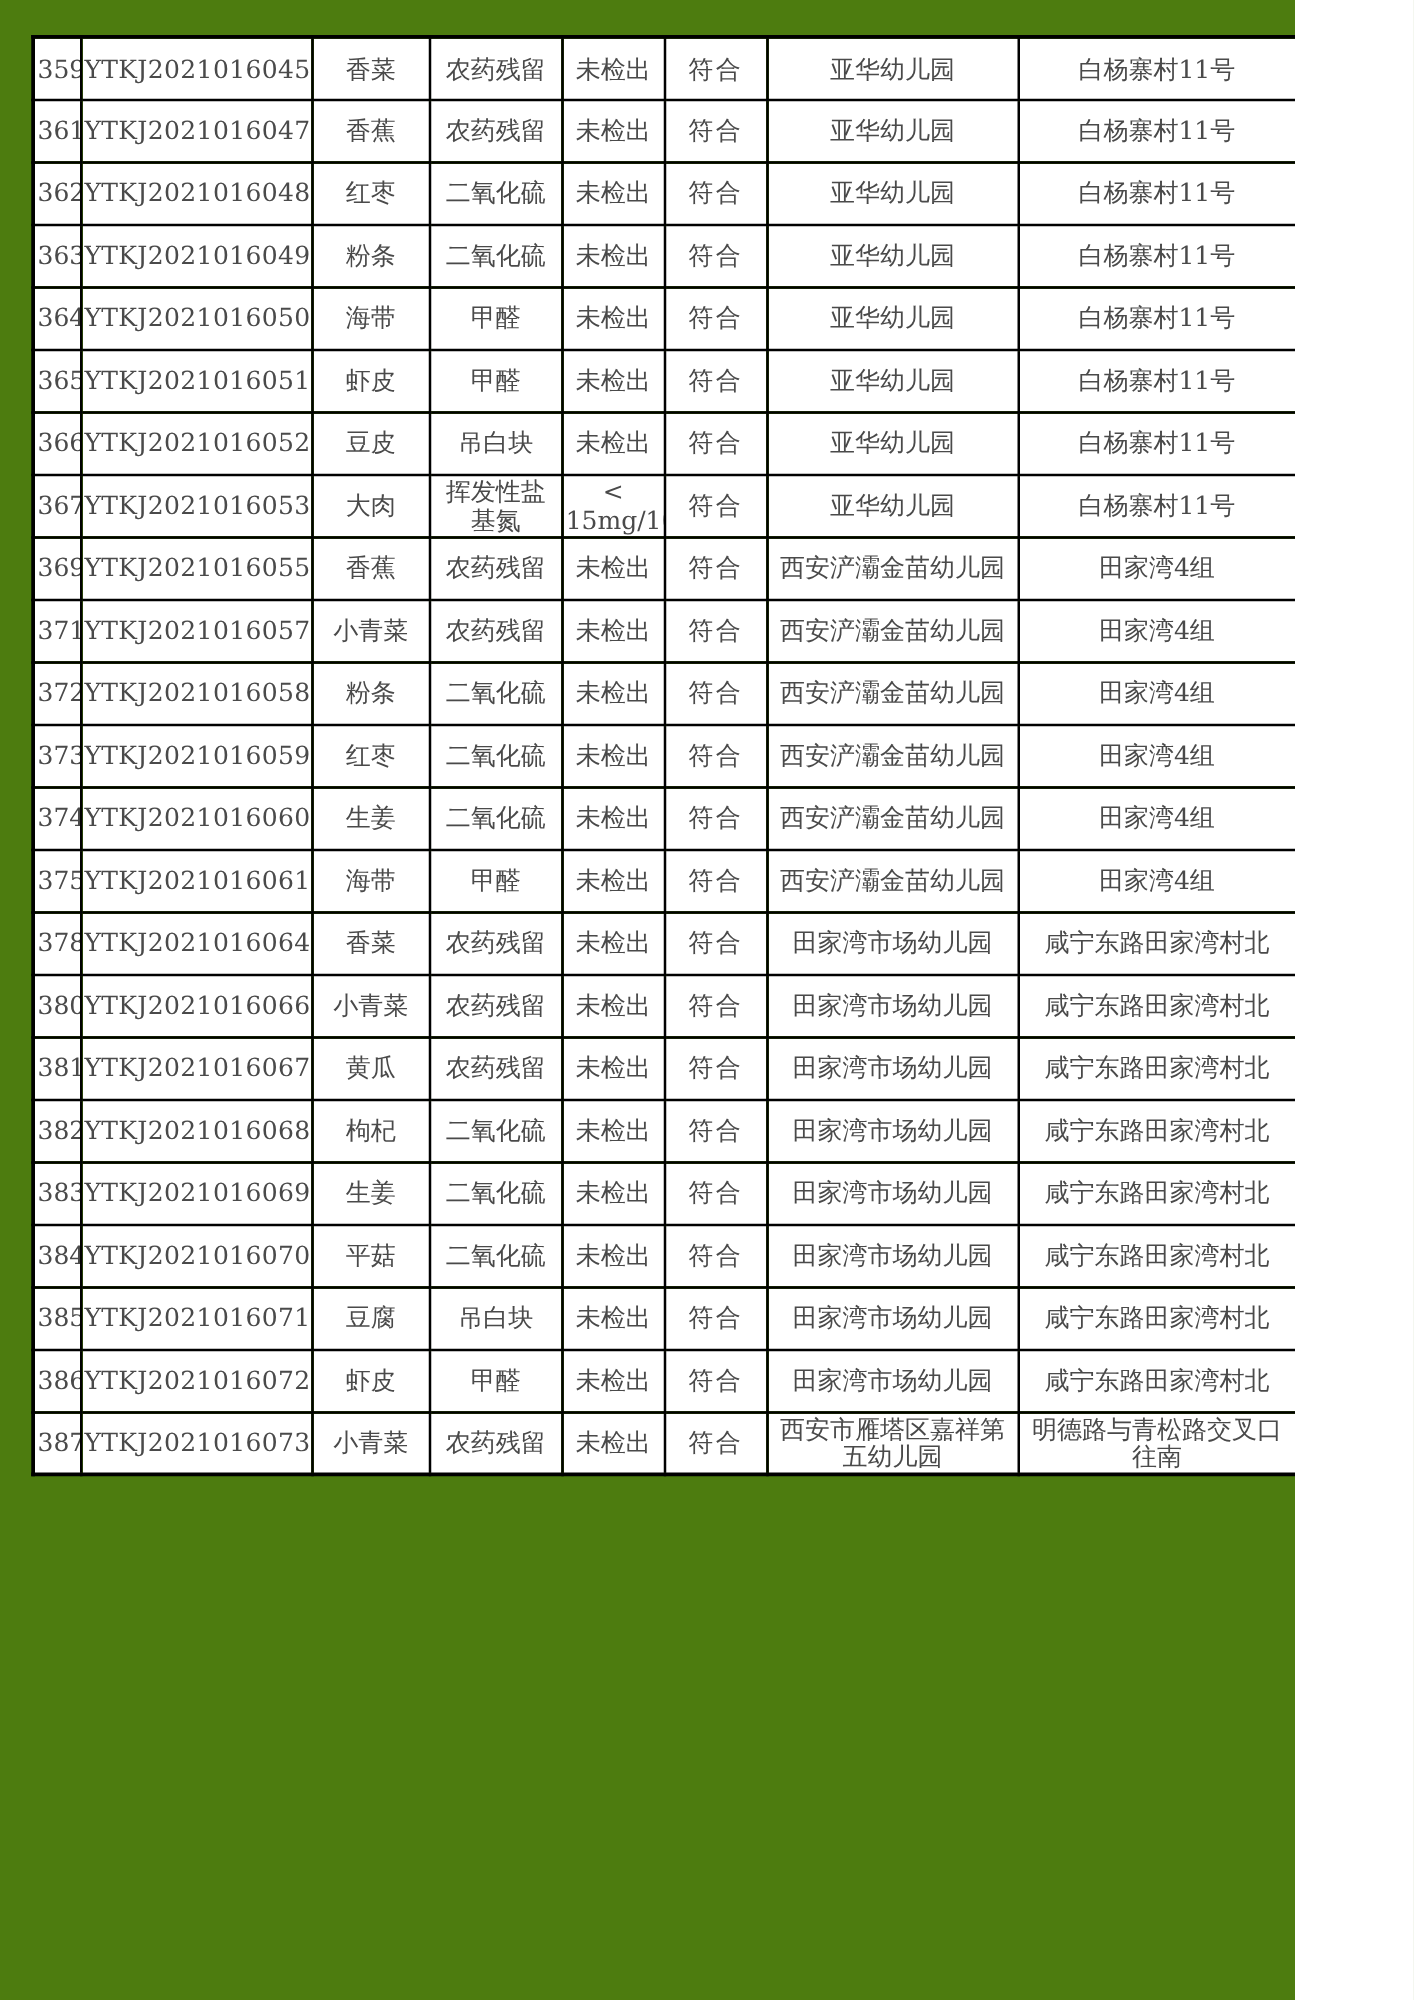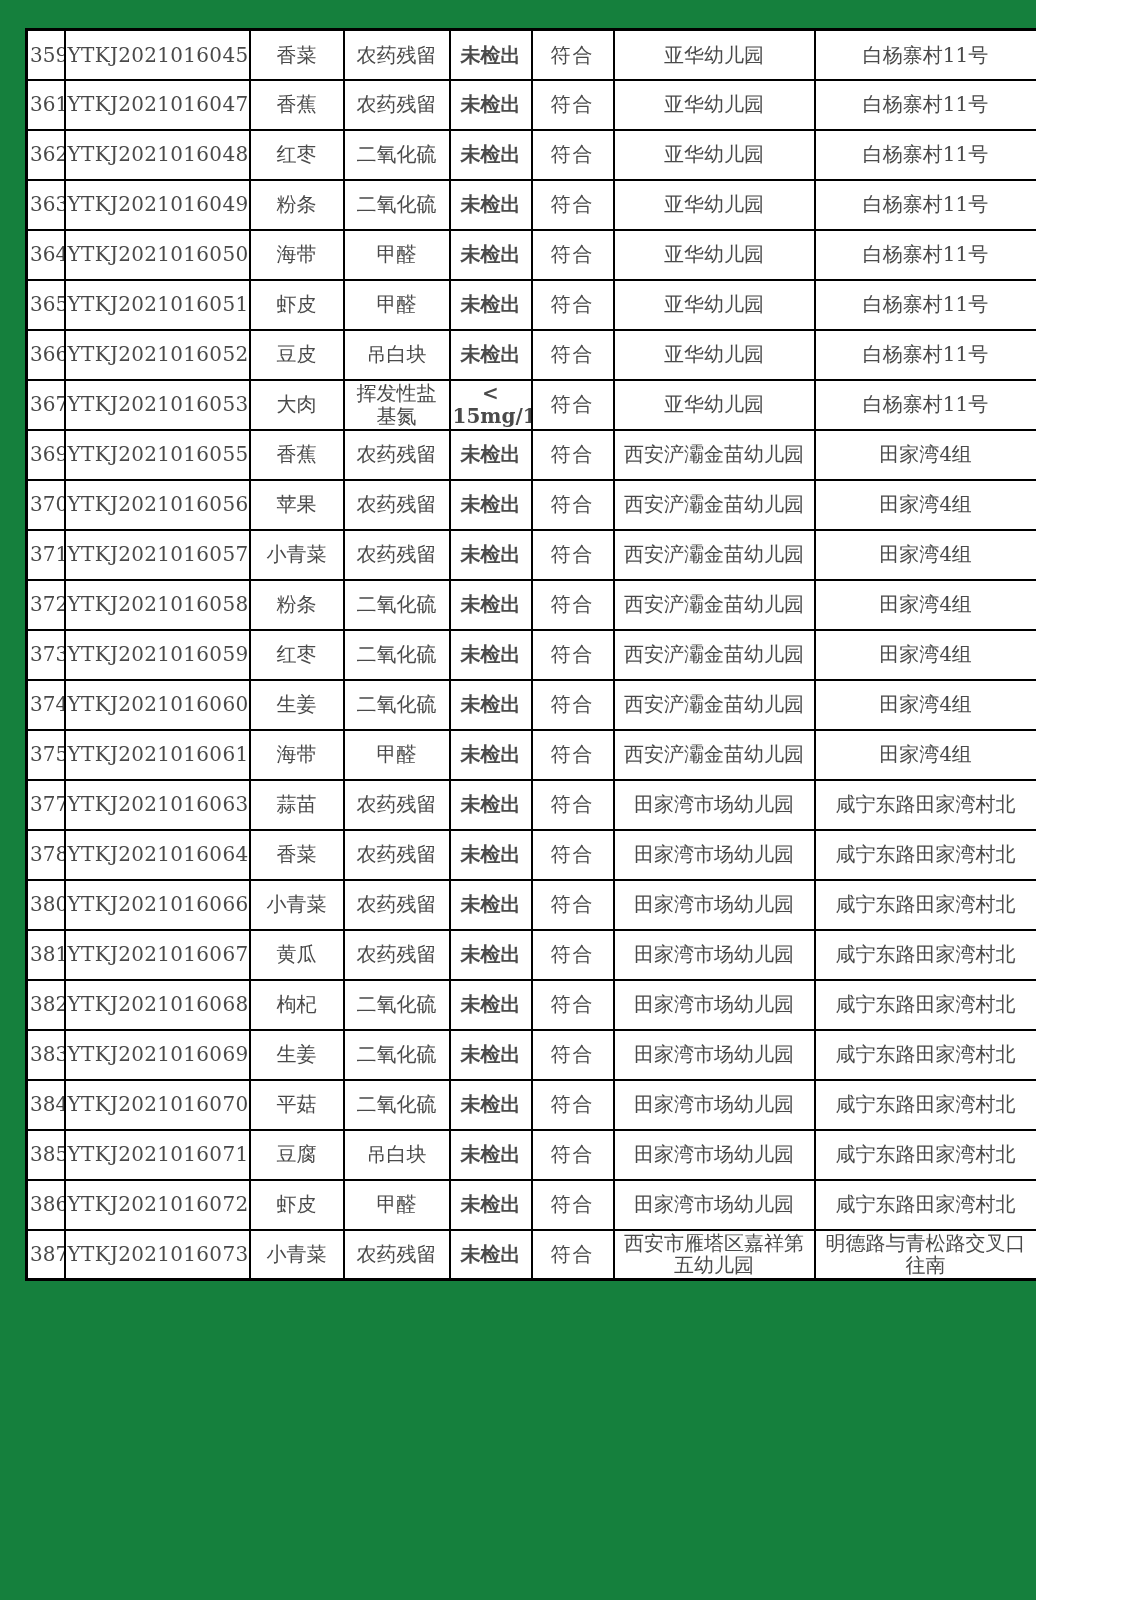--- a/index.html
+++ b/index.html
@@ -4,21 +4,21 @@
 <style>
   html, body {
     margin: 0;
     padding: 0;
     background: #ffffff;
   }
   .sheet {
     position: relative;
     width: 1036px;
     height: 1600px;
-    background: #15803d;
+    background: #4d7c0f;
     overflow: hidden;
   }
   table.report {
     position: absolute;
     left: 25px;
     top: 28px;
     width: 1067px;
     border-collapse: collapse;
     table-layout: fixed;
     border: 3px solid #000000;
@@ -56,21 +56,20 @@
   }
   td.col-item, td.col-test, td.col-result, td.col-conclusion, td.col-org, td.col-addr {
     color: #484848;
   }
   td.col-conclusion {
     letter-spacing: 2px;
     margin-left: 31px;
   }
   td.col-result {
     font-size: 20px;
-    font-weight: bold;
   }
 </style>
 </head>
 <body>
 
 <div class="sheet">
   <table class="report">
     <colgroup id="report-colgroup">
         <col style="width: 38px;">
         <col style="width: 185px;">
@@ -178,31 +177,20 @@
           <td class="col-id">YTKJ2021016055</td>
           <td class="col-item">香蕉</td>
           <td class="col-test">农药残留</td>
           <td class="col-result">未检出</td>
           <td class="col-conclusion">符合</td>
           <td class="col-org">西安浐灞金苗幼儿园</td>
           <td class="col-addr">田家湾4组</td>
           <td class="col-blank"></td>
         </tr>
         <tr>
-          <td class="col-no">370</td>
-          <td class="col-id">YTKJ2021016056</td>
-          <td class="col-item">苹果</td>
-          <td class="col-test">农药残留</td>
-          <td class="col-result">未检出</td>
-          <td class="col-conclusion">符合</td>
-          <td class="col-org">西安浐灞金苗幼儿园</td>
-          <td class="col-addr">田家湾4组</td>
-          <td class="col-blank"></td>
-        </tr>
-        <tr>
           <td class="col-no">371</td>
           <td class="col-id">YTKJ2021016057</td>
           <td class="col-item">小青菜</td>
           <td class="col-test">农药残留</td>
           <td class="col-result">未检出</td>
           <td class="col-conclusion">符合</td>
           <td class="col-org">西安浐灞金苗幼儿园</td>
           <td class="col-addr">田家湾4组</td>
           <td class="col-blank"></td>
         </tr>
@@ -241,31 +229,20 @@
         </tr>
         <tr>
           <td class="col-no">375</td>
           <td class="col-id">YTKJ2021016061</td>
           <td class="col-item">海带</td>
           <td class="col-test">甲醛</td>
           <td class="col-result">未检出</td>
           <td class="col-conclusion">符合</td>
           <td class="col-org">西安浐灞金苗幼儿园</td>
           <td class="col-addr">田家湾4组</td>
-          <td class="col-blank"></td>
-        </tr>
-        <tr>
-          <td class="col-no">377</td>
-          <td class="col-id">YTKJ2021016063</td>
-          <td class="col-item">蒜苗</td>
-          <td class="col-test">农药残留</td>
-          <td class="col-result">未检出</td>
-          <td class="col-conclusion">符合</td>
-          <td class="col-org">田家湾市场幼儿园</td>
-          <td class="col-addr">咸宁东路田家湾村北</td>
           <td class="col-blank"></td>
         </tr>
         <tr>
           <td class="col-no">378</td>
           <td class="col-id">YTKJ2021016064</td>
           <td class="col-item">香菜</td>
           <td class="col-test">农药残留</td>
           <td class="col-result">未检出</td>
           <td class="col-conclusion">符合</td>
           <td class="col-org">田家湾市场幼儿园</td>

